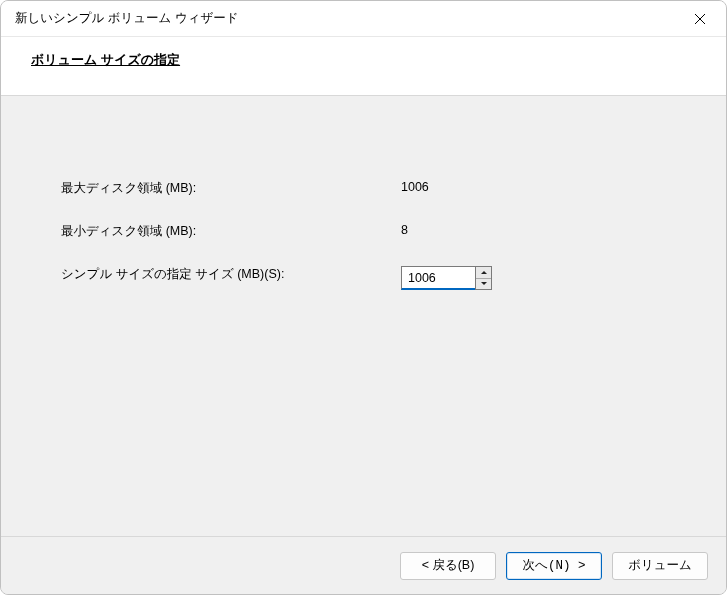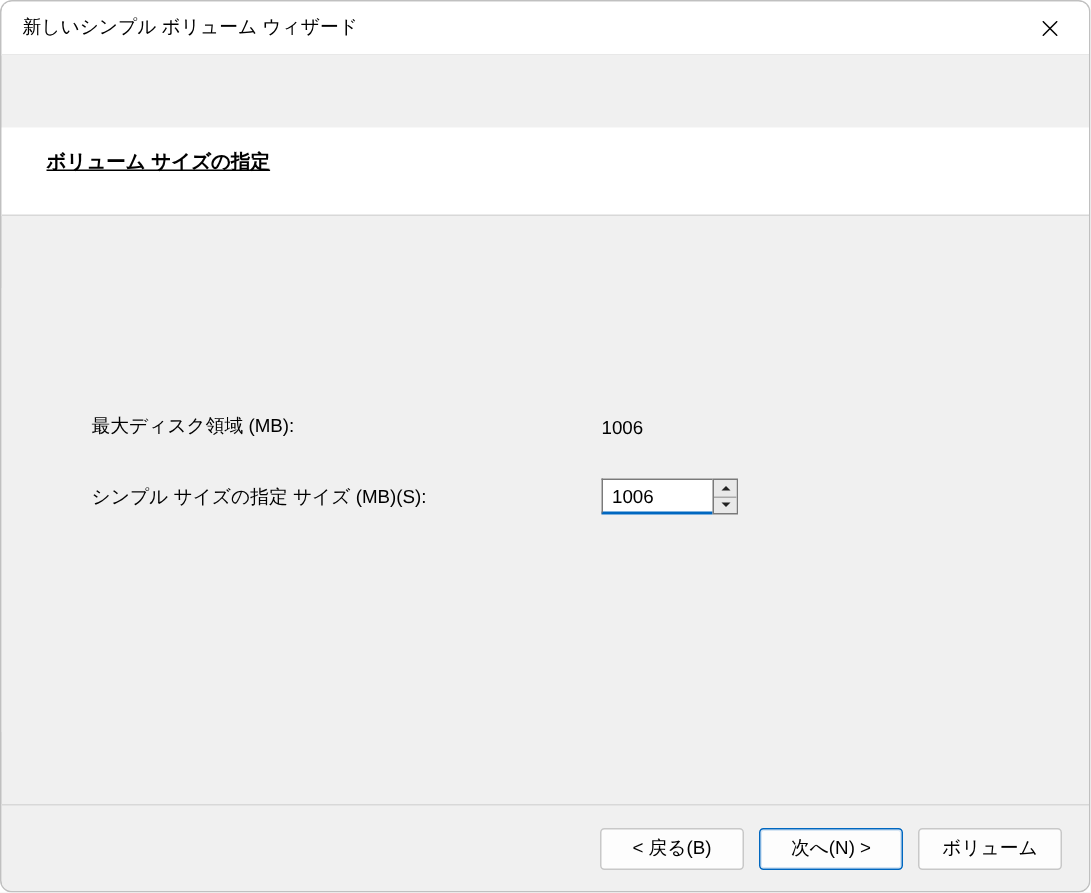--- a/index.html
+++ b/index.html
@@ -13,21 +13,20 @@
   .window {
     width: 727px;
     height: 595px;
     border: 1px solid #c0c0c0;
     border-radius: 8px;
     overflow: hidden;
     background: #f0f0f0;
     display: flex;
     flex-direction: column;
     position: relative;
-    gap: 48px;
   }
   .titlebar {
     height: 36px;
     background: #ffffff;
     display: flex;
     align-items: center;
     padding: 0 4px 0 14px;
     font-size: 12.5px;
     border-bottom: 1px solid #e8e8e8;
   }
@@ -60,21 +59,20 @@
     padding-left: 20px;
   }
   .body {
     flex: 1;
     background: #f0f0f0;
     padding: 84px 60px 0 60px;
     position: relative;
   }
   .row {
     display: flex;
-    align-items: center;
     margin-bottom: 26px;
     font-size: 12.5px;
   }
   .row .label { width: 340px; }
   .row .value { }
   .spinner {
     display: flex;
     align-items: stretch;
     height: 24px;
   }
@@ -131,20 +129,21 @@
     border: 1px solid #c8c8c8;
     border-radius: 3px;
     font-family: inherit;
     font-size: 12.5px;
     cursor: default;
     padding: 0 12px;
   }
   .footer button.default {
     border: 1px solid #0067c0;
     box-shadow: inset 0 0 0 1px rgba(0,103,192,0.15);
+    font-family: Liberation Mono, monospace;
   }
 </style>
 </head>
 <body>
 
 <div class="window">
 
   <div class="titlebar">
     <div class="title">新しいシンプル ボリューム ウィザード</div>
     <div class="close">
@@ -159,20 +158,24 @@
     <div class="heading">ボリューム サイズの指定</div>
   </div>
 
   <div class="body">
 
     <div class="row">
       <div class="label">最大ディスク領域 (MB):</div>
       <div class="value">1006</div>
     </div>
 
+    <div class="row">
+      <div class="label">最小ディスク領域 (MB):</div>
+      <div class="value">8</div>
+    </div>
 
     <div class="row">
       <div class="label">シンプル サイズの指定 サイズ (MB)(S):</div>
       <div class="value">
         <div class="spinner">
           <input type="text" value="1006" style="">
           <div class="spin-buttons">
             <button>
                 <span class="arrow up"></span>
               </button>

